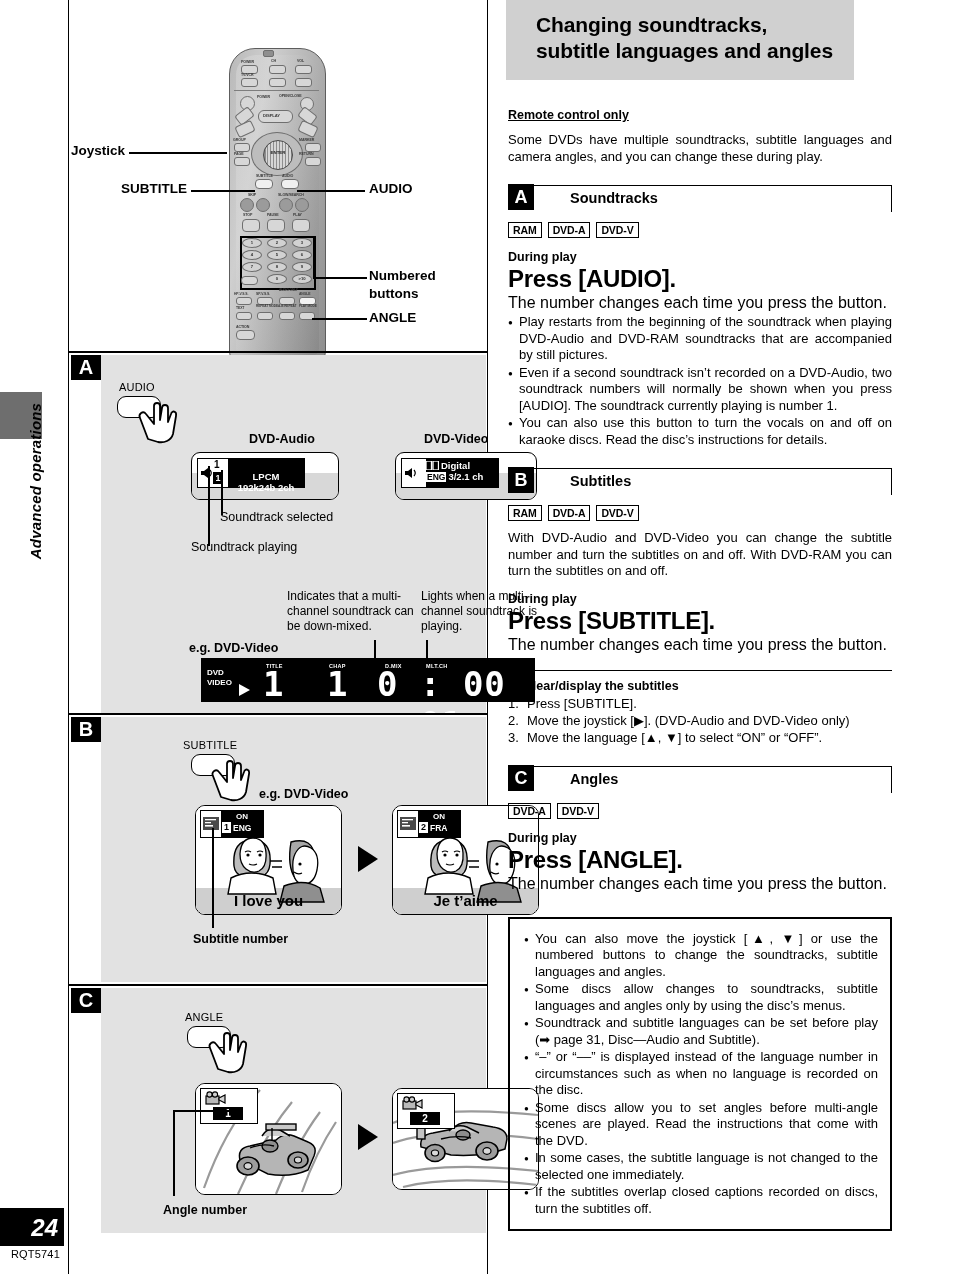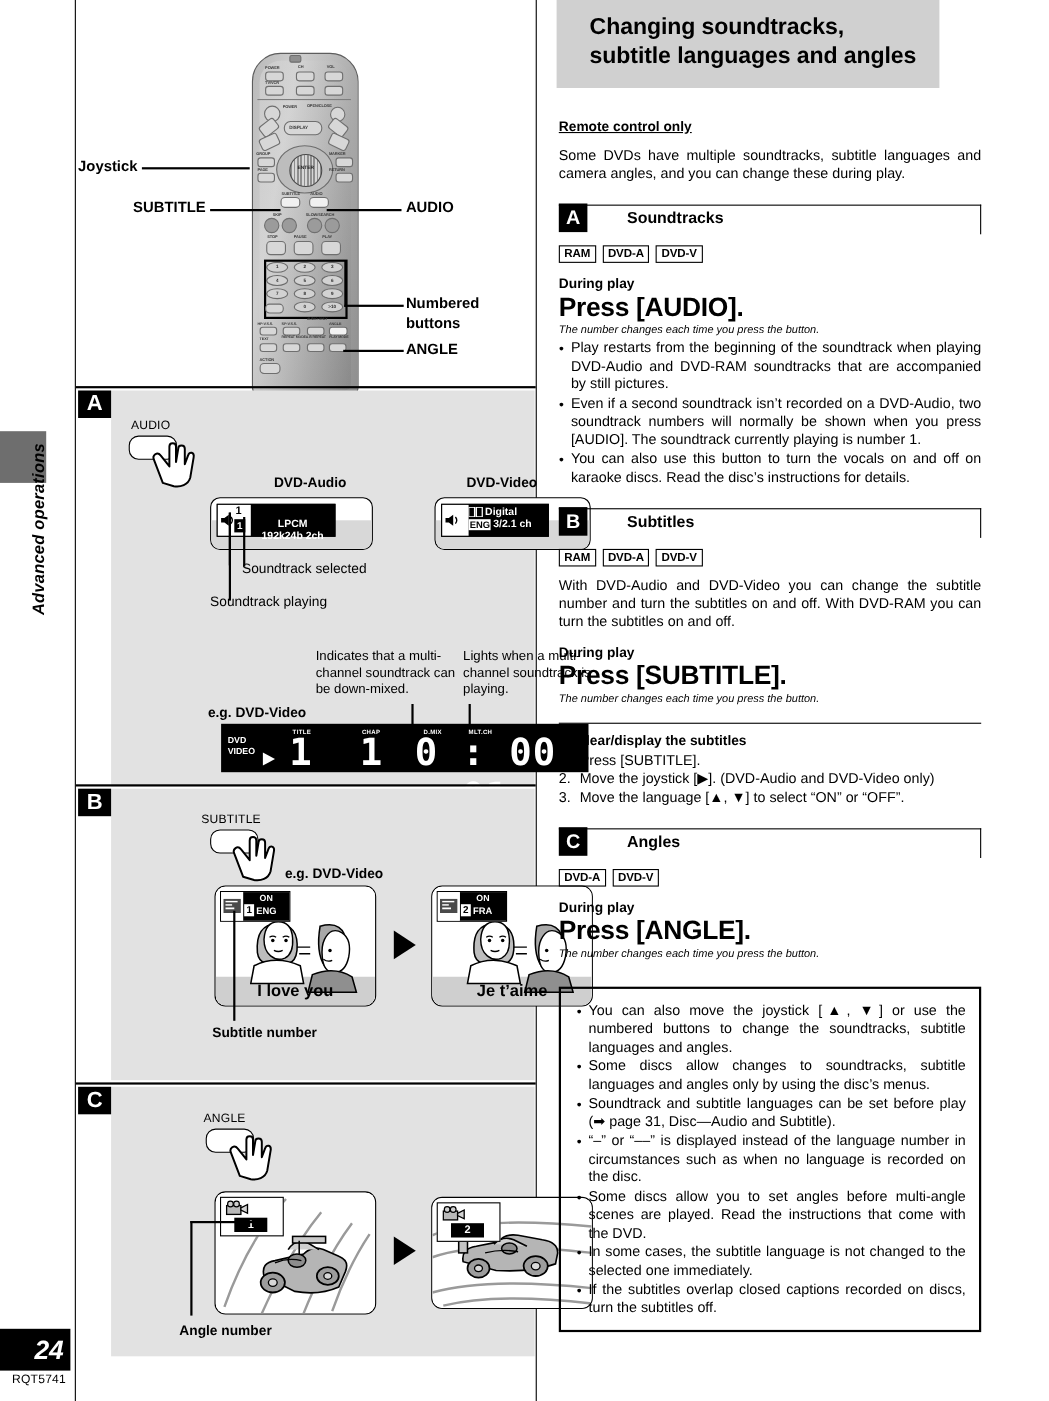--- a/index.html
+++ b/index.html
@@ -109,21 +109,21 @@
   .sec-head{position:relative;height:26px;margin-top:20px;
             border-top:1.6px solid #000;border-right:1.6px solid #000;}
   .sec-head .lt{position:absolute;left:0;top:-1.6px;width:26px;height:26px;background:#000;
                 color:#fff;font-size:18px;font-weight:bold;text-align:center;line-height:27px;}
   .sec-head .tt{position:absolute;left:62px;top:4px;font-size:14.5px;font-weight:bold;}
   .tags{margin-top:10px;display:flex;gap:6px;text-align:right;}
   .tag{border:1.4px solid #000;padding:0 4px;font-size:10.5px;font-weight:bold;
        line-height:14px;letter-spacing:-.1px;}
   .subh{font-size:12.5px;font-weight:bold;margin-top:12px;}
   .press{font-size:24px;font-weight:bold;margin-top:1px;letter-spacing:-.3px;}
-  .plain{font-size:10px;margin-top:1px;font-style:italic;}
+  .plain{font-size:16px;margin-top:1px;}
   ul.bl{list-style:none;margin:2px 0 0 0;padding:0;}
   ul.bl li{position:relative;padding-left:11px;font-size:13px;line-height:16.5px;
            text-align:justify;margin-top:1px;}
   ul.bl li:before{content:"\25CF";position:absolute;left:0;top:0;font-size:8px;line-height:17px;}
   .rule{border-top:1.8px solid #000;margin-top:16px;}
   ol.steps{margin:2px 0 0 0;padding-left:0;list-style:none;}
   ol.steps li{font-size:13px;line-height:17px;padding-left:19px;position:relative;}
   ol.steps li span.n{position:absolute;left:0;top:0;}
   .notes{border:2px solid #000;padding:10px 12px 12px 14px;margin-top:24px;box-sizing:border-box;}
   .notes h3{margin:0;font-size:13.5px;line-height:17px;font-weight:bold;text-align:justify;}

